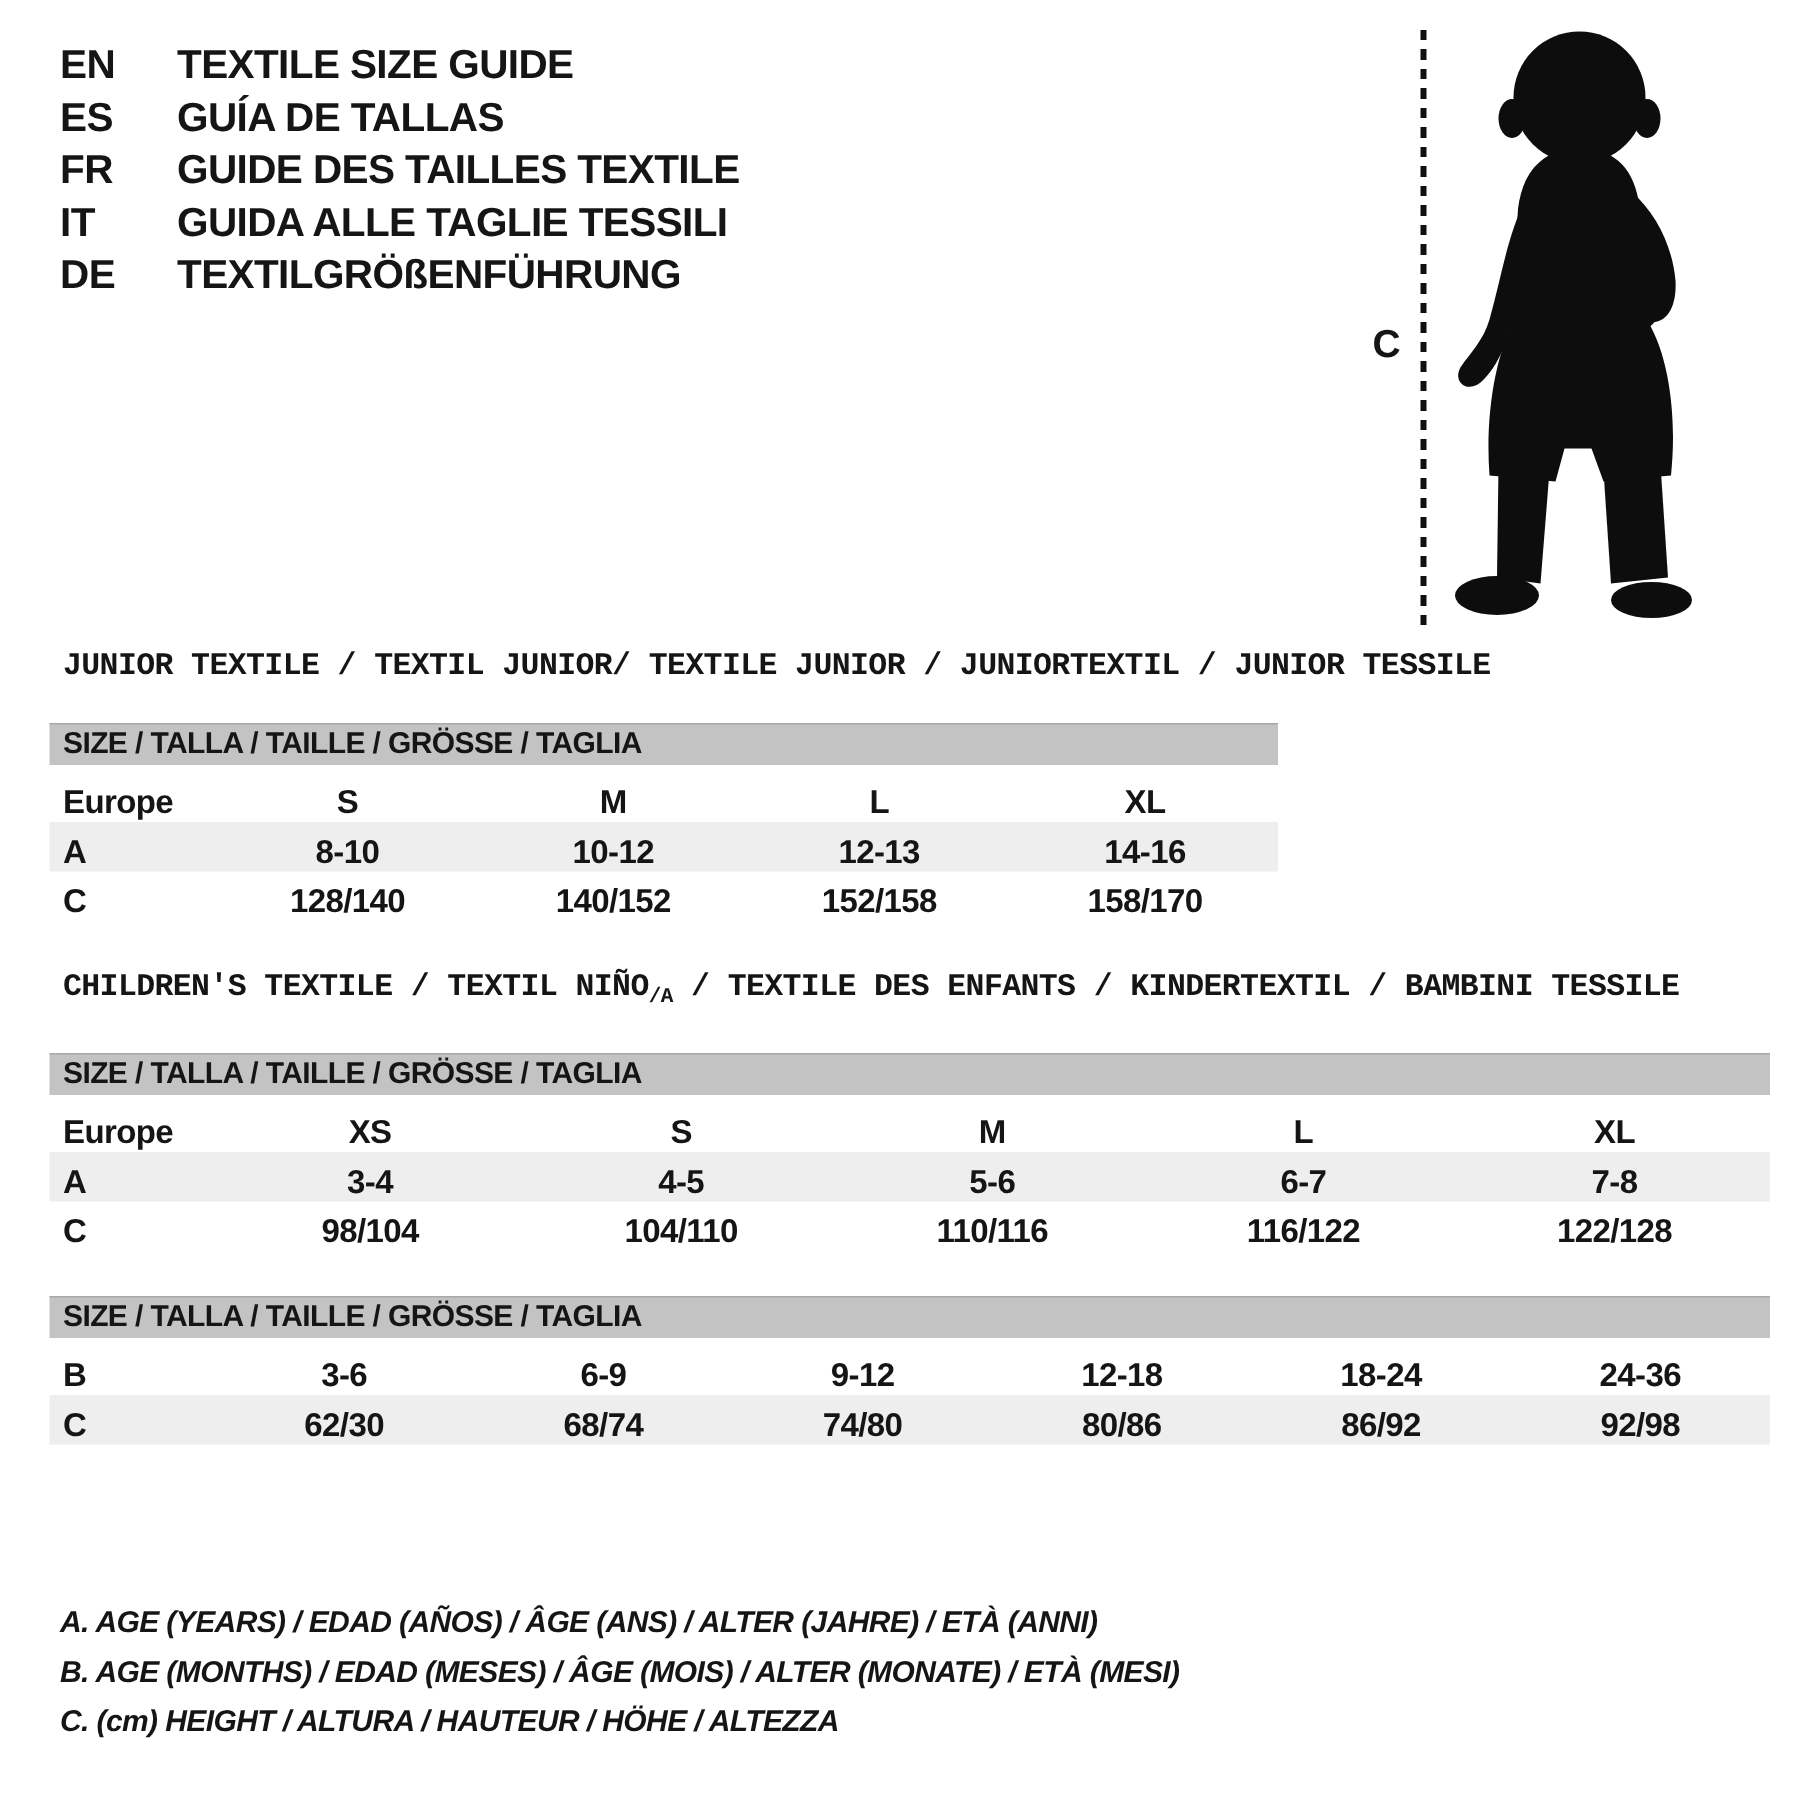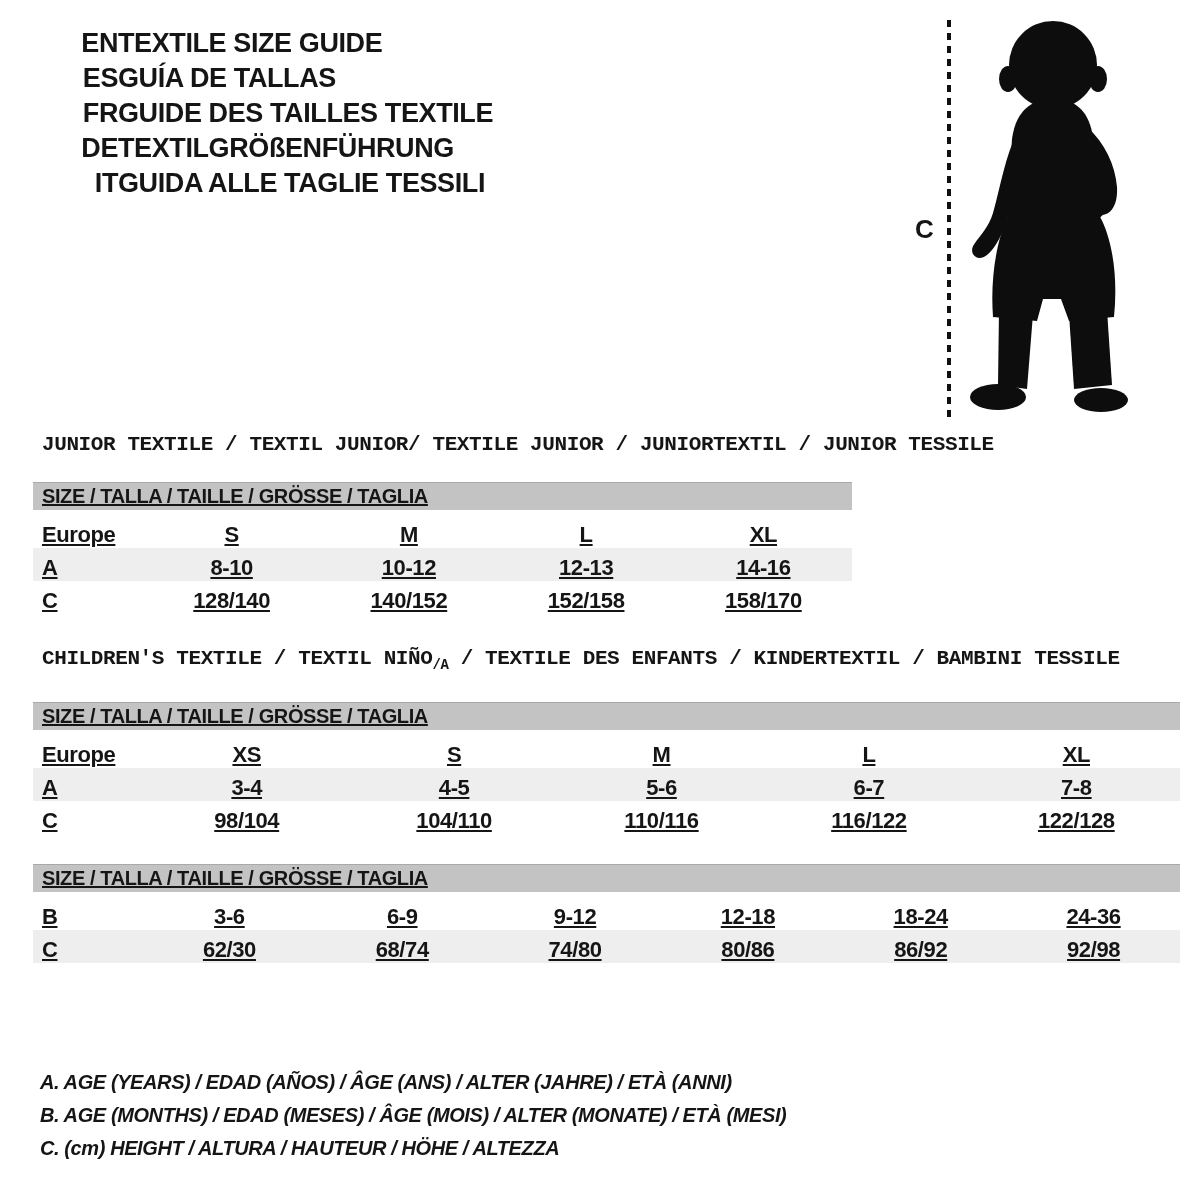--- a/index.html
+++ b/index.html
@@ -5,37 +5,37 @@
   html,body{margin:0;padding:0;background:#ffffff;}
   .canvas{
     position:relative;width:1200px;height:1200px;background:#ffffff;overflow:hidden;
     font-family:"Liberation Sans","DejaVu Sans",sans-serif;
     font-weight:700;color:#151515;letter-spacing:-0.4px;
   }
 
   
   .lang-list{position:absolute;top:26px;left:40px;}
   .lang-row{display:flex;height:35px;align-items:center;font-size:27px;}
-  .lang-code{width:78px;flex:0 0 78px;text-align:right;}
+  .lang-code{width:78px;flex:0 0 78px;}
   .lang-label{white-space:nowrap;}
 
   
   .figure{position:absolute;top:12px;left:895px;width:265px;height:412px;}
   .c-label{position:absolute;left:20px;top:202px;font-size:26px;}
   .dashed-line{
     position:absolute;left:52px;top:8px;width:4px;height:398px;
     background:repeating-linear-gradient(to bottom,#101010 0 7px,transparent 7px 13px);
   }
   .toddler{position:absolute;left:70px;top:5px;width:172px;height:400px;}
 
   
   .sections{position:absolute;top:433px;left:33px;width:1147px;}
   .sec-title{margin:0;padding-left:9px;font-size:21px;line-height:24px;white-space:nowrap;font-family:Liberation Mono, monospace;}
   .sec-title .sub{font-size:14px;vertical-align:sub;}
-  .size-table{margin-top:25px;text-decoration:underline;}
+  .size-table{margin-top:25px;}
   .size-table.junior{width:819px;}
   .size-table.full{width:1147px;}
   .size-bar{
     height:27px;line-height:27px;background:#c3c3c3;border-top:1px solid #a9a9a9;
     padding-left:9px;font-size:20px;margin-bottom:5px;
   }
   .trow{display:flex;height:33px;align-items:flex-end;font-size:22px;}
   .trow.shade{background:#eeeeee;}
   .tlabel{flex:0 0 110px;width:110px;padding-left:9px;box-sizing:border-box;}
   .tcell{flex:1;text-align:center;}
@@ -61,26 +61,26 @@
     </div>
     <div class="lang-row">
       <span class="lang-code">ES</span>
       <span class="lang-label">GUÍA DE TALLAS</span>
     </div>
     <div class="lang-row">
       <span class="lang-code">FR</span>
       <span class="lang-label">GUIDE DES TAILLES TEXTILE</span>
     </div>
     <div class="lang-row">
+      <span class="lang-code">IT</span>
+      <span class="lang-label">GUIDA ALLE TAGLIE TESSILI</span>
+    </div>
+    <div class="lang-row">
       <span class="lang-code">DE</span>
       <span class="lang-label">TEXTILGRÖßENFÜHRUNG</span>
-    </div>
-    <div class="lang-row">
-      <span class="lang-code">IT</span>
-      <span class="lang-label">GUIDA ALLE TAGLIE TESSILI</span>
     </div>
   </div>
 
   <div class="figure">
     <span class="c-label">C</span>
     <div class="dashed-line"></div>
     <svg class="toddler" viewBox="0 0 172 400" xmlns="http://www.w3.org/2000/svg" aria-hidden="true">
       <g fill="#0d0d0d">
         <circle cx="88" cy="48" r="44"></circle>
         <ellipse cx="43" cy="62" rx="9" ry="13"></ellipse>

